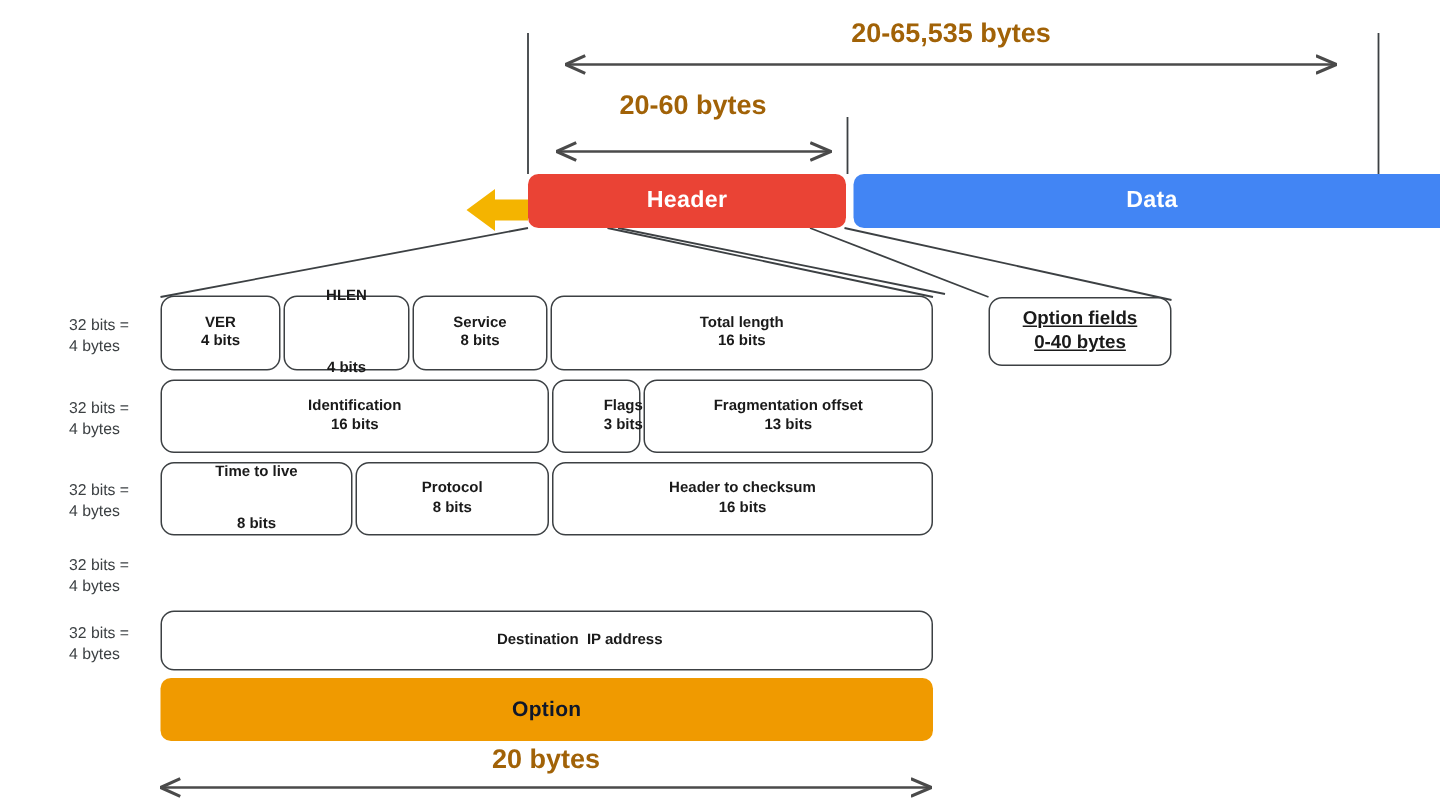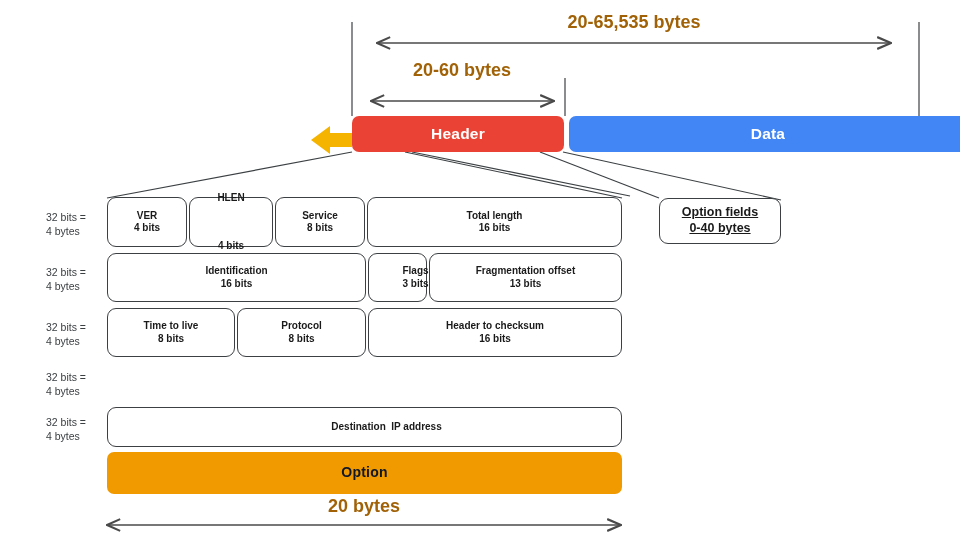--- a/index.html
+++ b/index.html
@@ -164,21 +164,21 @@
   </div>
   <div class="box field" style="left:368px; top:253px; width:59px; height:49px;padding-left:36px;">
     <span class="l1">Flags</span>
     <span class="l2">3 bits</span>
   </div>
   <div class="box field" style="left:429px; top:253px; width:193px; height:49px;">
     <span class="l1">Fragmentation offset</span>
     <span class="l2">13 bits</span>
   </div>
 
-  <div class="box field" style="left:107px; top:308px; width:128px; height:49px;">
+  <div class="box field" style="left:107px; top:308px; width:128px; height:49px;justify-content:space-between;">
     <span class="l1">Time to live</span>
     <span class="l2">8 bits</span>
   </div>
   <div class="box field" style="left:237px; top:308px; width:129px; height:49px;">
     <span class="l1">Protocol</span>
     <span class="l2">8 bits</span>
   </div>
   <div class="box field" style="left:368px; top:308px; width:254px; height:49px;">
     <span class="l1">Header to checksum</span>
     <span class="l2">16 bits</span>

